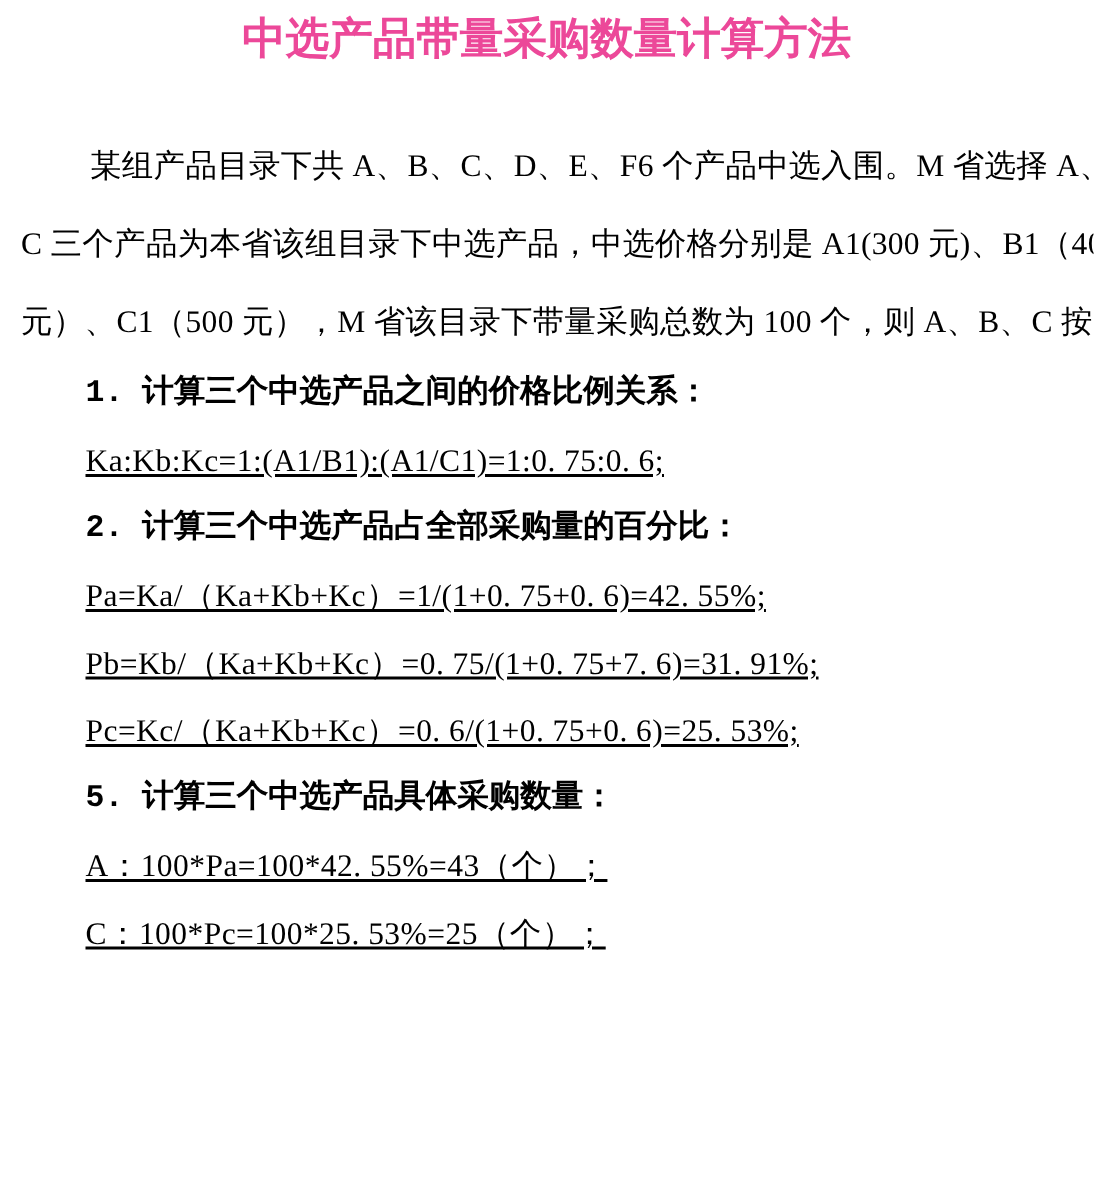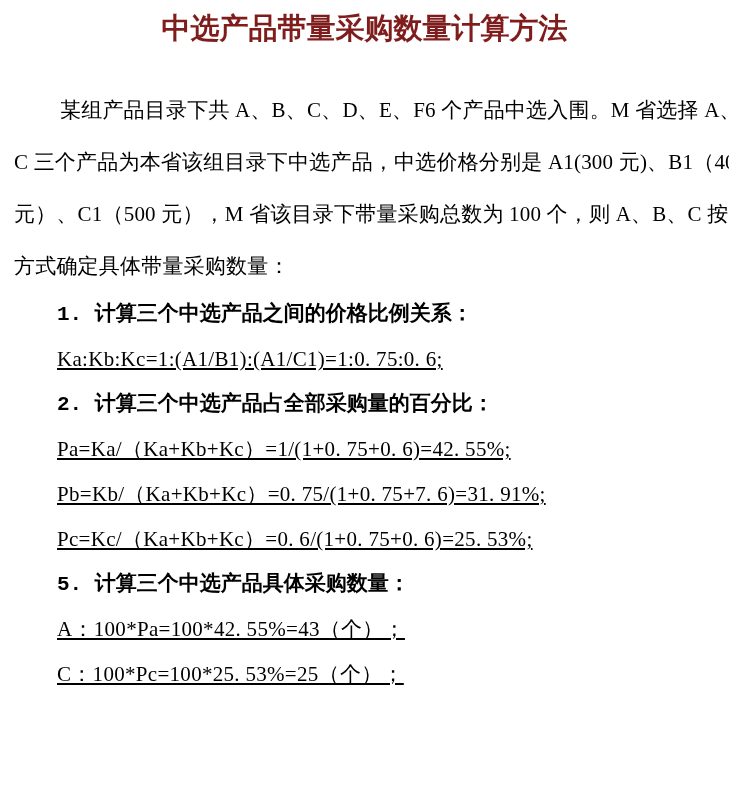--- a/index.html
+++ b/index.html
@@ -16,26 +16,26 @@
   }
   .page {
     box-sizing: border-box;
     width: 729px;
     height: 789px;
     padding: 0 14px;
     background: #ffffff;
   }
   .title {
     margin: 8px 0 0 0;
-    font-family: Liberation Sans, sans-serif;
+    font-family: Liberation Mono, monospace;
     font-weight: bold;
     font-size: 29px;
     line-height: 40px;
     text-align: center;
-    color: #7f1d1d;
+    color: #ec4899;
   }
   .intro {
     margin-top: 36px;
     font-size: 21px;
   }
   .intro .iline {
     line-height: 52px;
     white-space: nowrap;
     letter-spacing: 0.2px;
   }
@@ -66,21 +66,20 @@
 <body>
 
 <div class="page">
 
   <h1 class="title">中选产品带量采购数量计算方法</h1>
 
   <div class="intro">
     <div class="iline indent">某组产品目录下共 A、B、C、D、E、F6 个产品中选入围。M 省选择 A、B、</div>
     <div class="iline">C 三个产品为本省该组目录下中选产品，中选价格分别是 A1(300 元)、B1（400</div>
     <div class="iline">元）、C1（500 元），M 省该目录下带量采购总数为 100 个，则 A、B、C 按以下</div>
-    <div class="iline">方式确定具体带量采购数量：</div>
   </div>
 
   <div class="sections">
 
     <section>
       <div class="s-heading">1. 计算三个中选产品之间的价格比例关系：</div>
       <div class="f-line">Ka:Kb:Kc=1:(A1/B1):(A1/C1)=1:0. 75:0. 6;</div>
     </section>
 
     <section>

